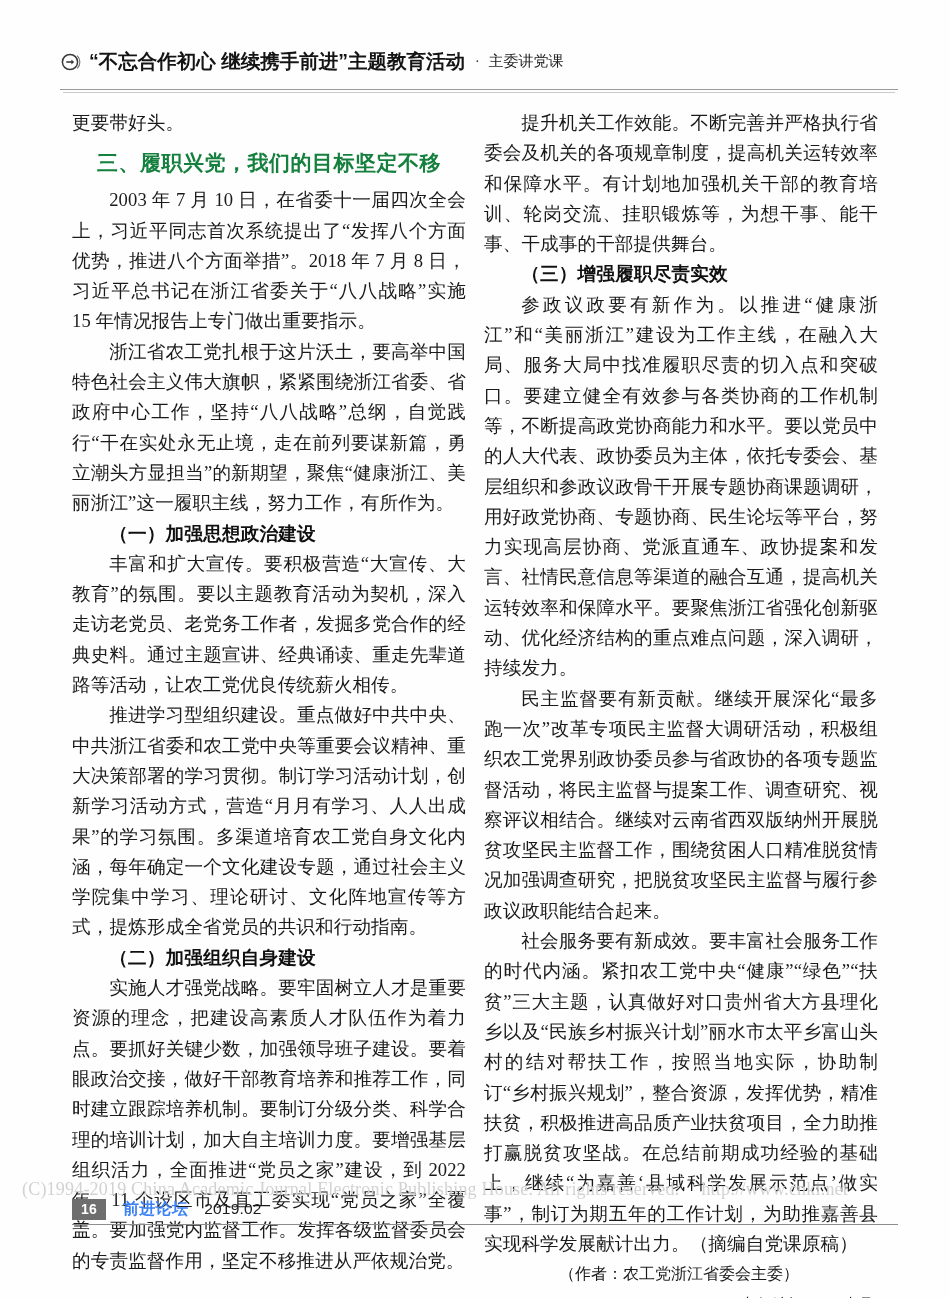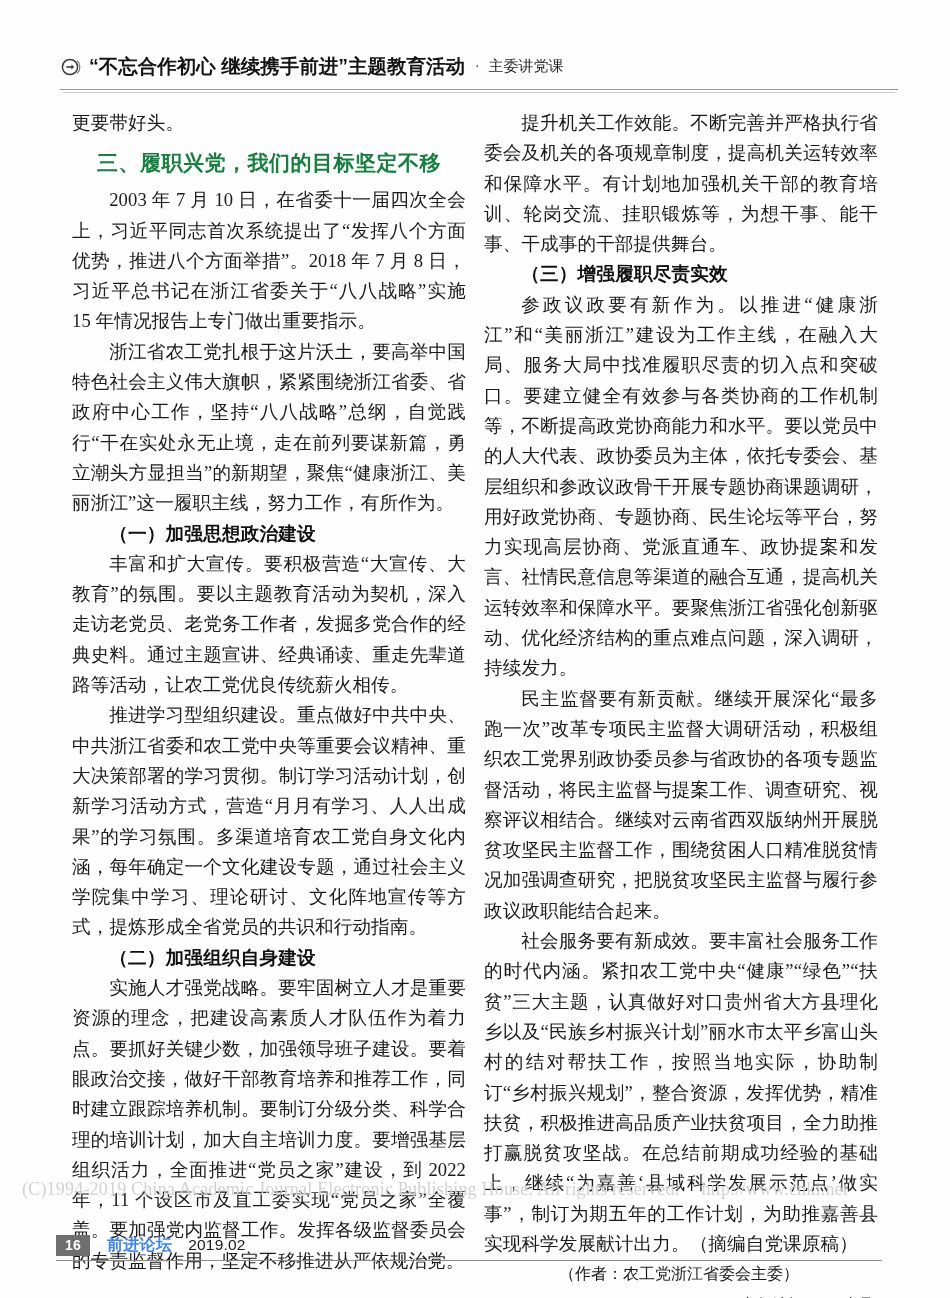--- a/index.html
+++ b/index.html
@@ -23,21 +23,21 @@
   }
 
   
   .runhead {
     position: absolute;
     left: 60px;
     top: 48px;
     width: 838px;
     height: 40px;
     display: flex;
-    align-items: center;
+    align-items: flex-start;
   }
   .runhead-inner {
     display: flex;
     align-items: center;
     gap: 7px;
     padding-bottom: 3px;
   }
   .head-icon {
     width: 22px;
     height: 22px;
@@ -143,25 +143,24 @@
     line-height: 30.3px;
     text-align: right;
     font-family: "Liberation Serif", "DejaVu Serif", serif;
     padding-right: 4px;
   }
   .editor-gap { display: inline-block; width: 22px; }
 
   
   .footer {
     position: absolute;
-    left: 56px;
+    left: 72px;
     top: 1196px;
     width: 826px;
     height: 34px;
-    margin-top: 36px;
   }
   .folio-row {
     display: flex;
     align-items: center;
     height: 26px;
   }
   .folio-box {
     background: #6e6e6e;
     color: #ffffff;
     font-family: "Liberation Sans", "DejaVu Sans", sans-serif;

